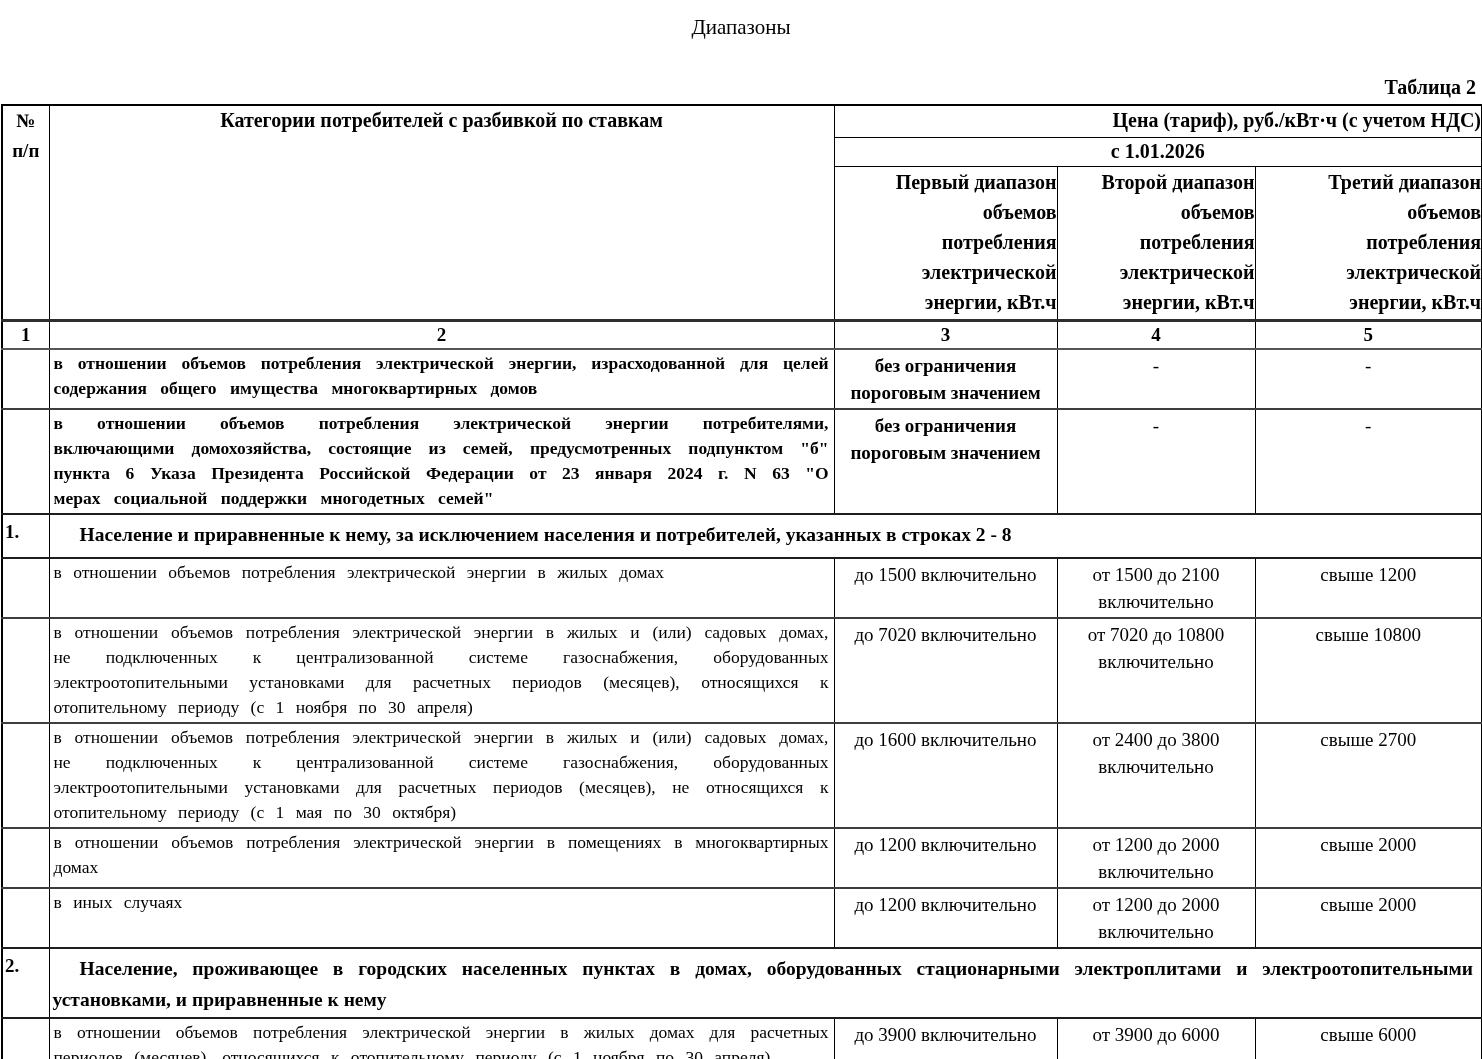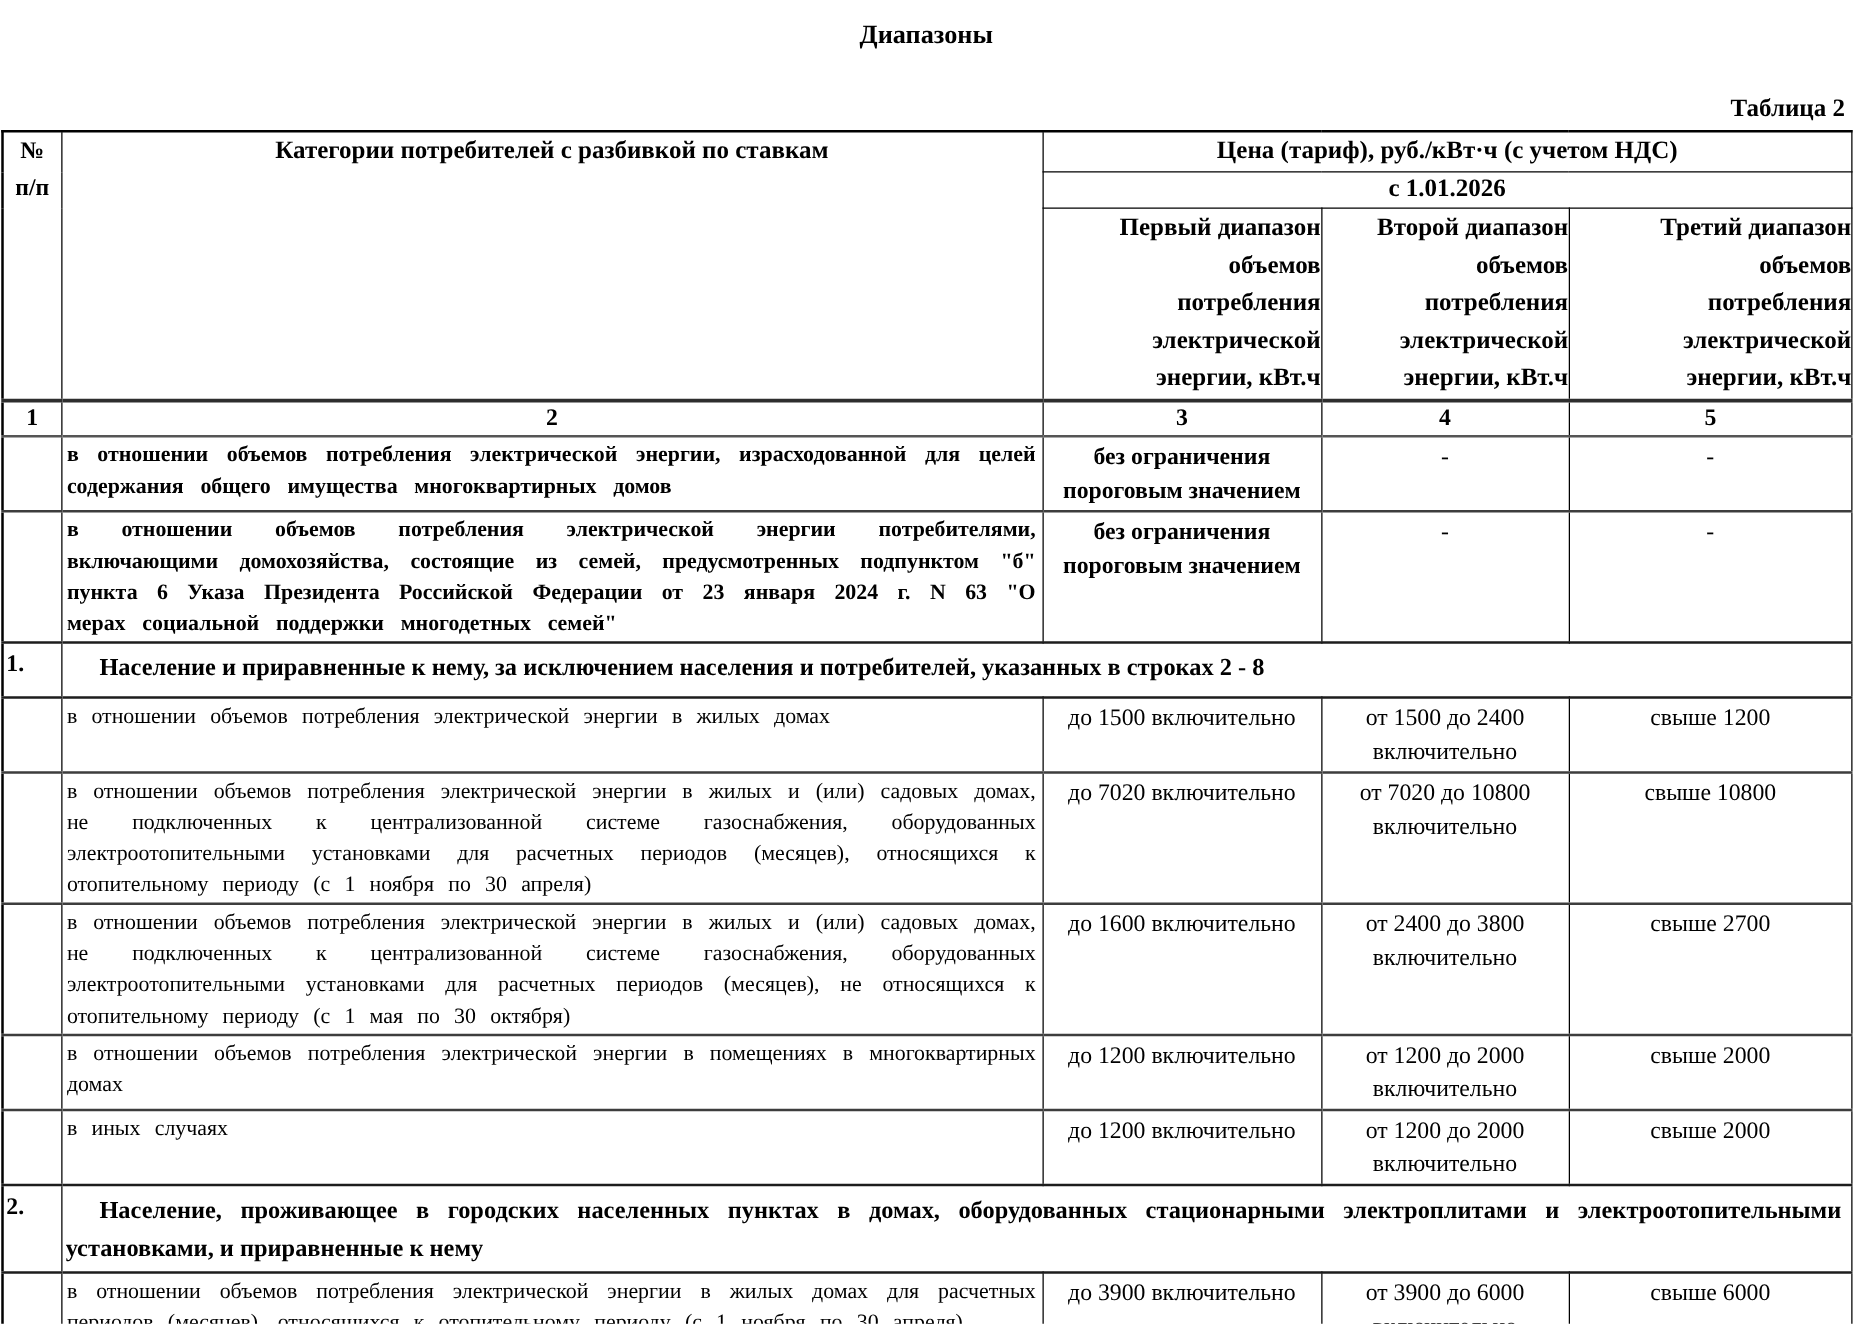--- a/index.html
+++ b/index.html
@@ -7,21 +7,21 @@
     width: 1482px; height: 1059px;
     background: #ffffff;
     color: #000000;
     font-family: "Liberation Serif", "DejaVu Serif", serif;
     overflow: hidden;
   }
   .page { width: 1482px; height: 1059px; }
 
   .title {
     text-align: center;
-    font-weight: 700;
+    font-weight: 400;
     font-size: 21px;
     line-height: 31px;
     padding-top: 12px;
   }
 
   .table-label {
     text-align: right;
     font-weight: 700;
     font-size: 20px;
     line-height: 24px;
@@ -41,21 +41,21 @@
     border: 1px solid #000;
     vertical-align: top;
     overflow: hidden;
     padding: 0;
   }
 
   
   .tariff th { font-weight: 700; }
   .h-num   { font-size: 19px; text-align: center; line-height: 30px; padding-top: 2px; }
   .h-cat   { font-size: 20px; text-align: center; line-height: 28px; padding-top: 2px; }
-  .h-price { font-size: 20px; text-align: center; line-height: 28px; height: 31px; }
+  .h-price { font-size: 20px; text-align: right; line-height: 28px; height: 31px; }
   .h-date  { font-size: 20px; text-align: center; line-height: 26px; height: 28px; }
   .h-range { font-size: 20px; text-align: right; line-height: 30px; height: 152px; padding-top: 2px; }
 
   
   tr.numrow td {
     text-align: center;
     font-weight: 700;
     font-size: 19px;
     line-height: 26px;
     border-top: 3px solid #2e2e2e;
@@ -183,21 +183,21 @@
 
       <tr class="sec" style="height:44px">
         <td class="sec-num">1.</td>
         <td class="sec-text" colspan="4">Население и приравненные к нему, за исключением населения и потребителей, указанных в строках 2 - 8</td>
       </tr>
 
       <tr style="height:54px">
         <td></td>
         <td class="c">в отношении объемов потребления электрической энергии в жилых домах</td>
         <td class="v">до 1500 включительно</td>
-        <td class="v">от 1500 до 2400 включительно</td>
+        <td class="v">от 1500 до 2100 включительно</td>
         <td class="v">свыше 1200</td>
       </tr>
 
       <tr style="height:101px">
         <td></td>
         <td class="c">в отношении объемов потребления электрической энергии в жилых и (или) садовых домах, не подключенных к централизованной системе газоснабжения, оборудованных электроотопительными установками для расчетных периодов (месяцев), относящихся к отопительному периоду (с 1 ноября по 30 апреля)</td>
         <td class="v">до 7020 включительно</td>
         <td class="v">от 7020 до 10800 включительно</td>
         <td class="v">свыше 10800</td>
       </tr>

